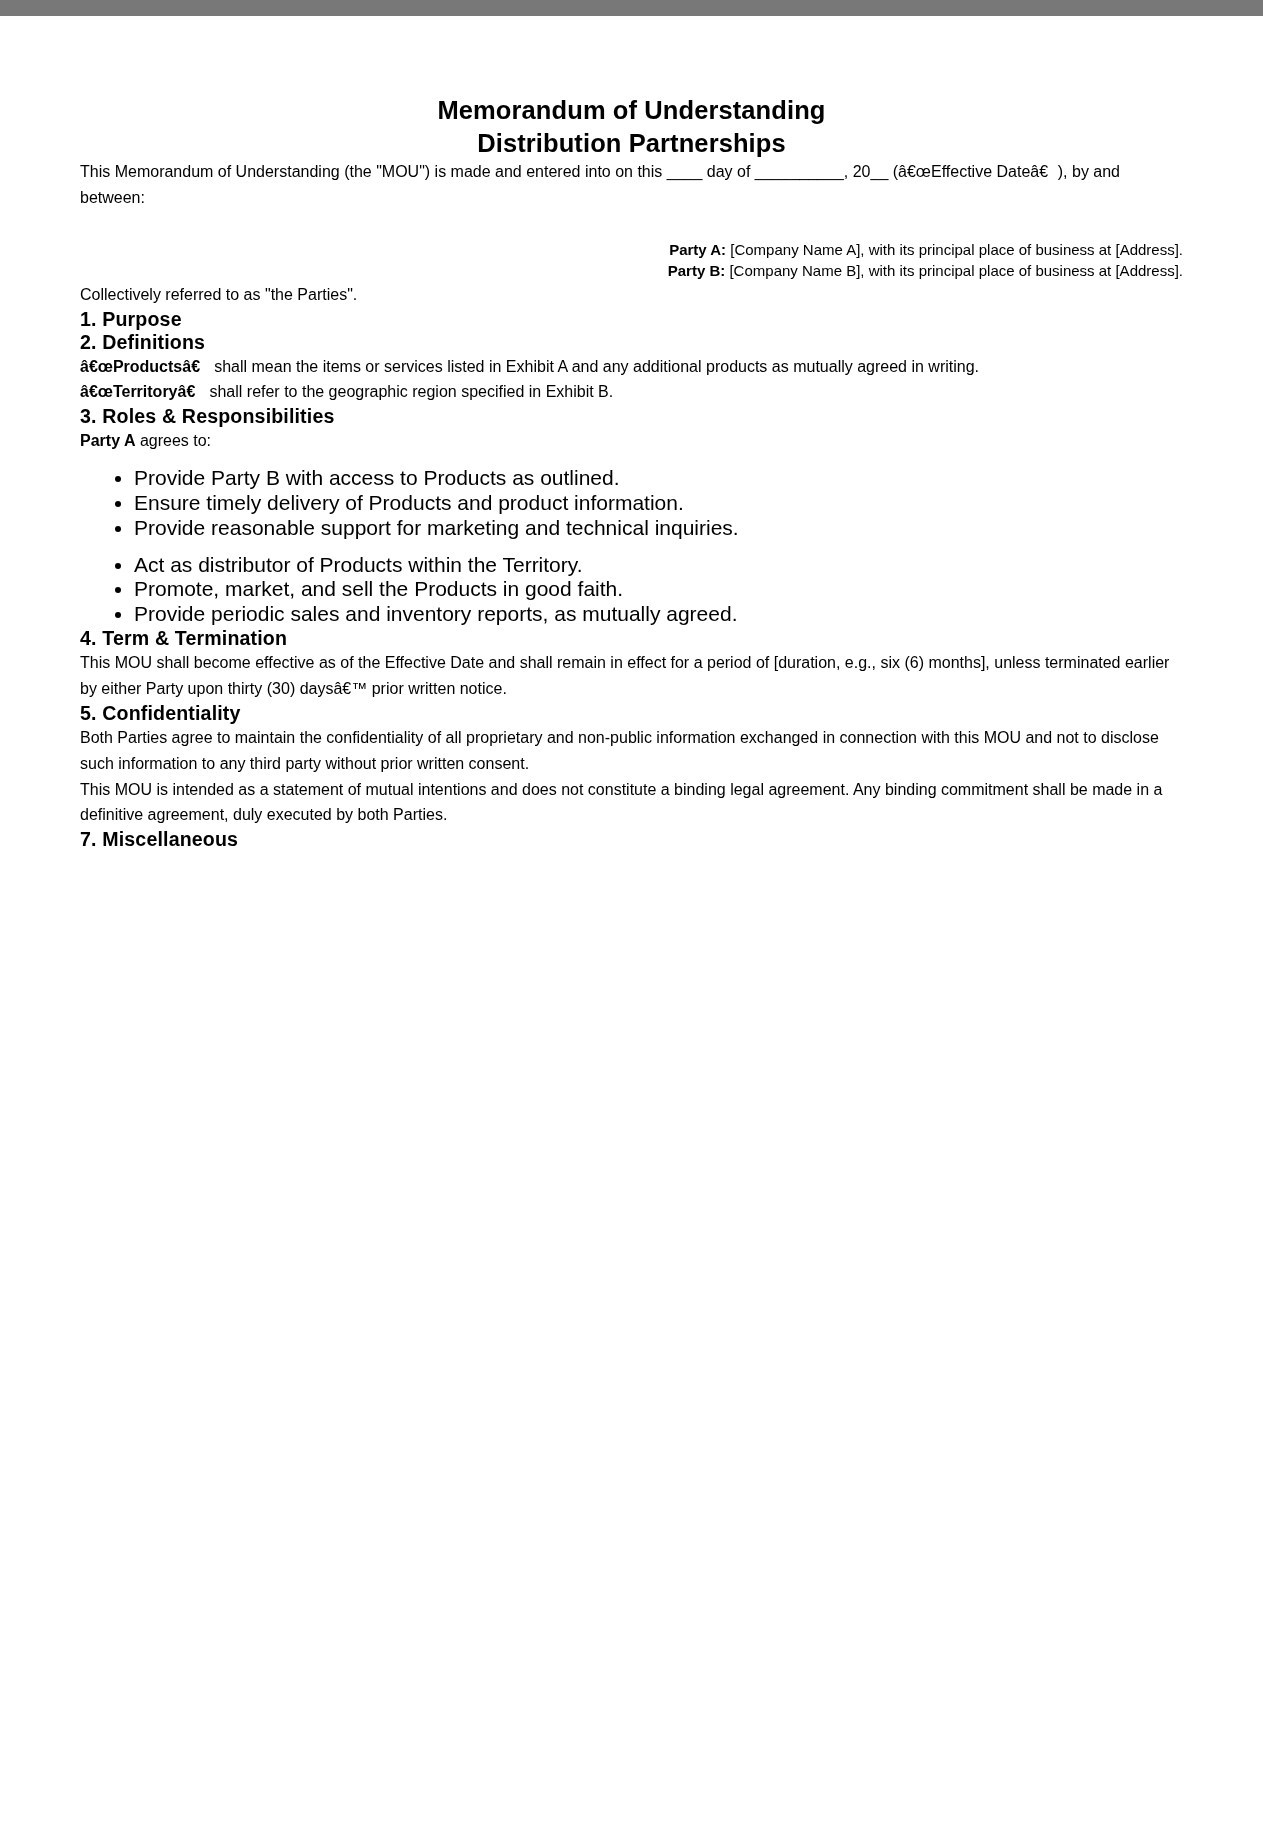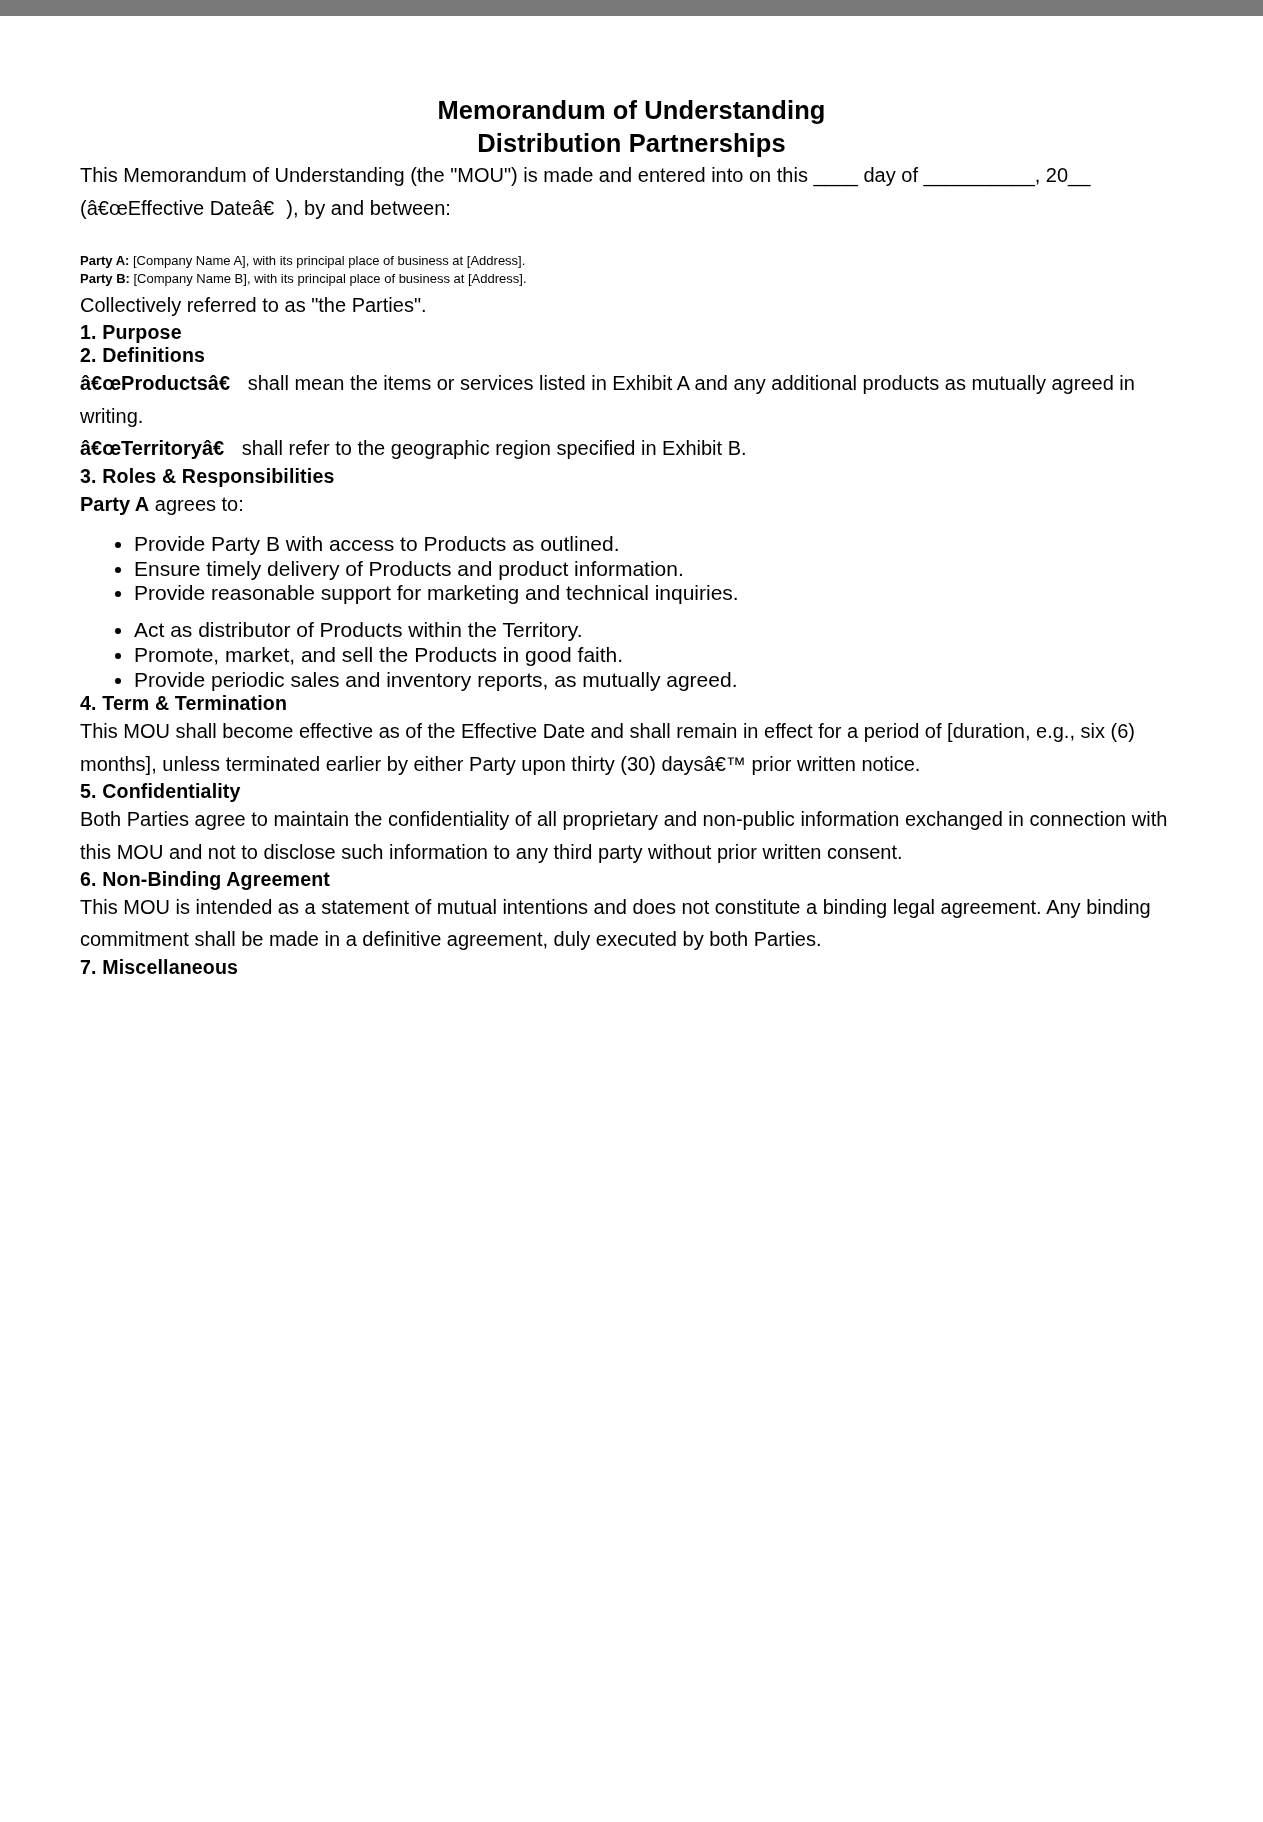--- a/index.html
+++ b/index.html
@@ -38,35 +38,36 @@
     font-weight: bold;
     font-size: 25.5px;
     line-height: 1.28;
     letter-spacing: 0.1px;
     margin: 0;
     padding-top: 18px;
   }
   .doc-title .line2 { display: block; }
 
   p.body {
-    font-size: 20px;
+    font-size: 16px;
     line-height: 1.62;
     margin: 0;
     color: #000;
   }
   .intro {
     margin-top: 50px;
     width: 1050px;
   }
   .parties {
     margin-top: 28px;
   }
   .parties .party-line {
-    font-size: 13px;
+    font-size: 15px;
     line-height: 1.42;
+    text-align: right;
   }
   .collect {
     margin-top: 26px;
   }
 
   h2.section {
     font-size: 19.6px;
     font-weight: bold;
     margin: 0;
     padding: 0;
@@ -153,19 +154,18 @@
       <li>Promote, market, and sell the Products in good faith.</li>
       <li>Provide periodic sales and inventory reports, as mutually agreed.</li>
     </ul>
 
     <h2 class="section sec-term">4. Term &amp; Termination</h2>
     <p class="body after-head">This MOU shall become effective as of the Effective Date and shall remain in effect for a period of [duration, e.g., six (6) months], unless terminated earlier by either Party upon thirty (30) daysâ€™ prior written notice.</p>
 
     <h2 class="section sec-conf">5. Confidentiality</h2>
     <p class="body after-head">Both Parties agree to maintain the confidentiality of all proprietary and non-public information exchanged in connection with this MOU and not to disclose such information to any third party without prior written consent.</p>
 
-    <h2 class="section sec-nonbinding">6. Non-Binding Agreement</h2>
     <p class="body after-head">This MOU is intended as a statement of mutual intentions and does not constitute a binding legal agreement. Any binding commitment shall be made in a definitive agreement, duly executed by both Parties.</p>
 
     <h2 class="section sec-misc">7. Miscellaneous</h2>
 
   </div>
 </div>
 
 </body></html>

